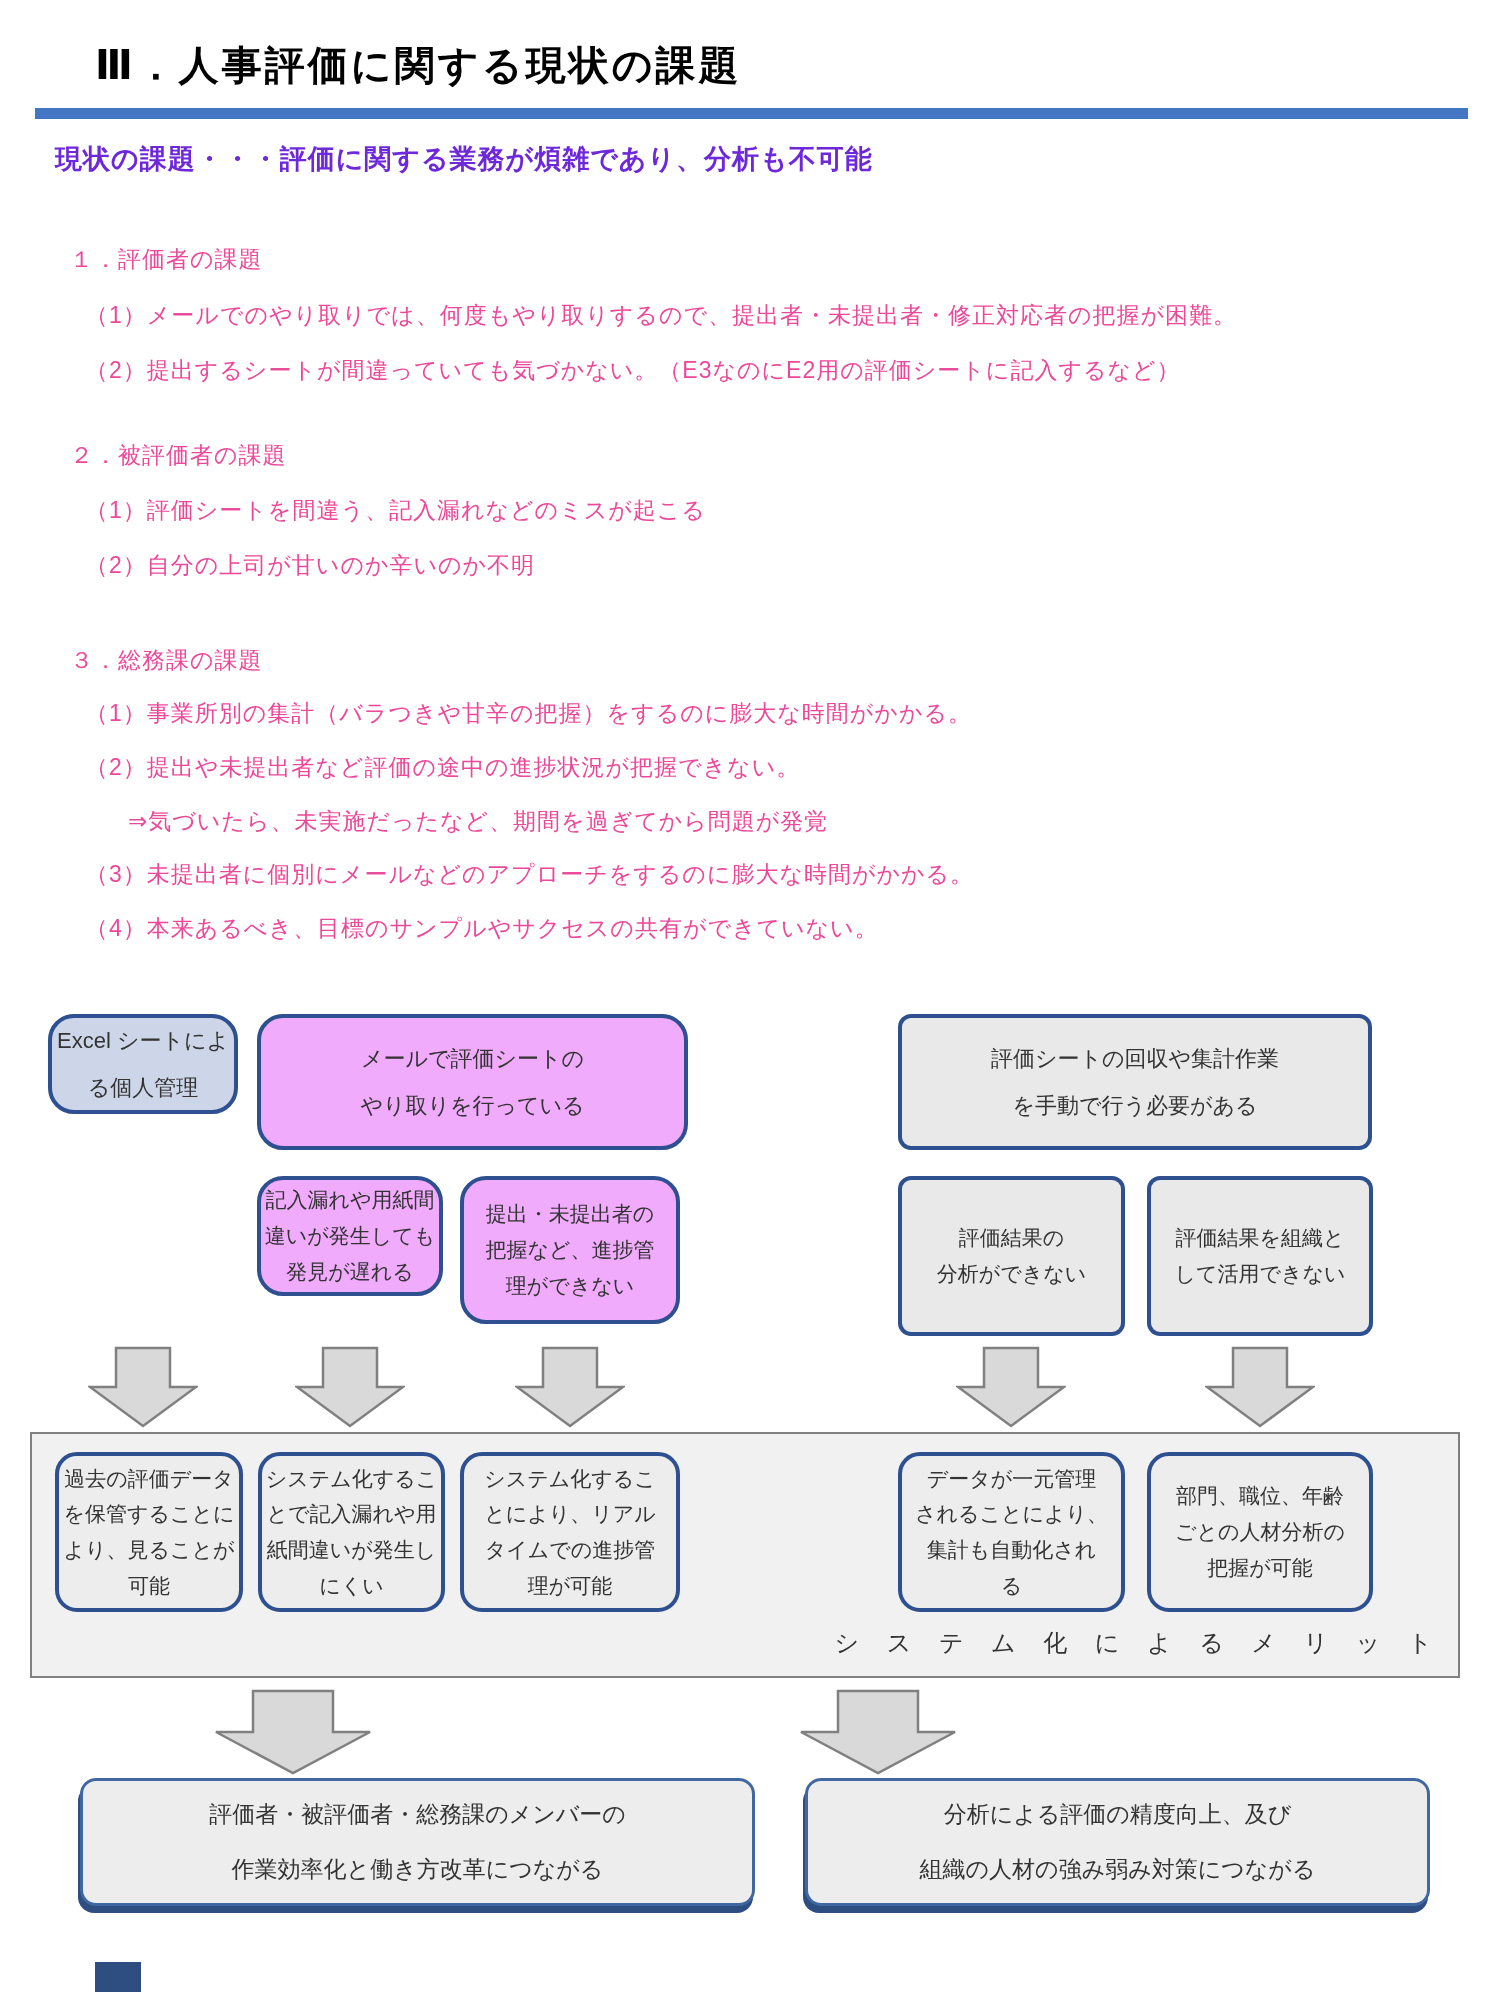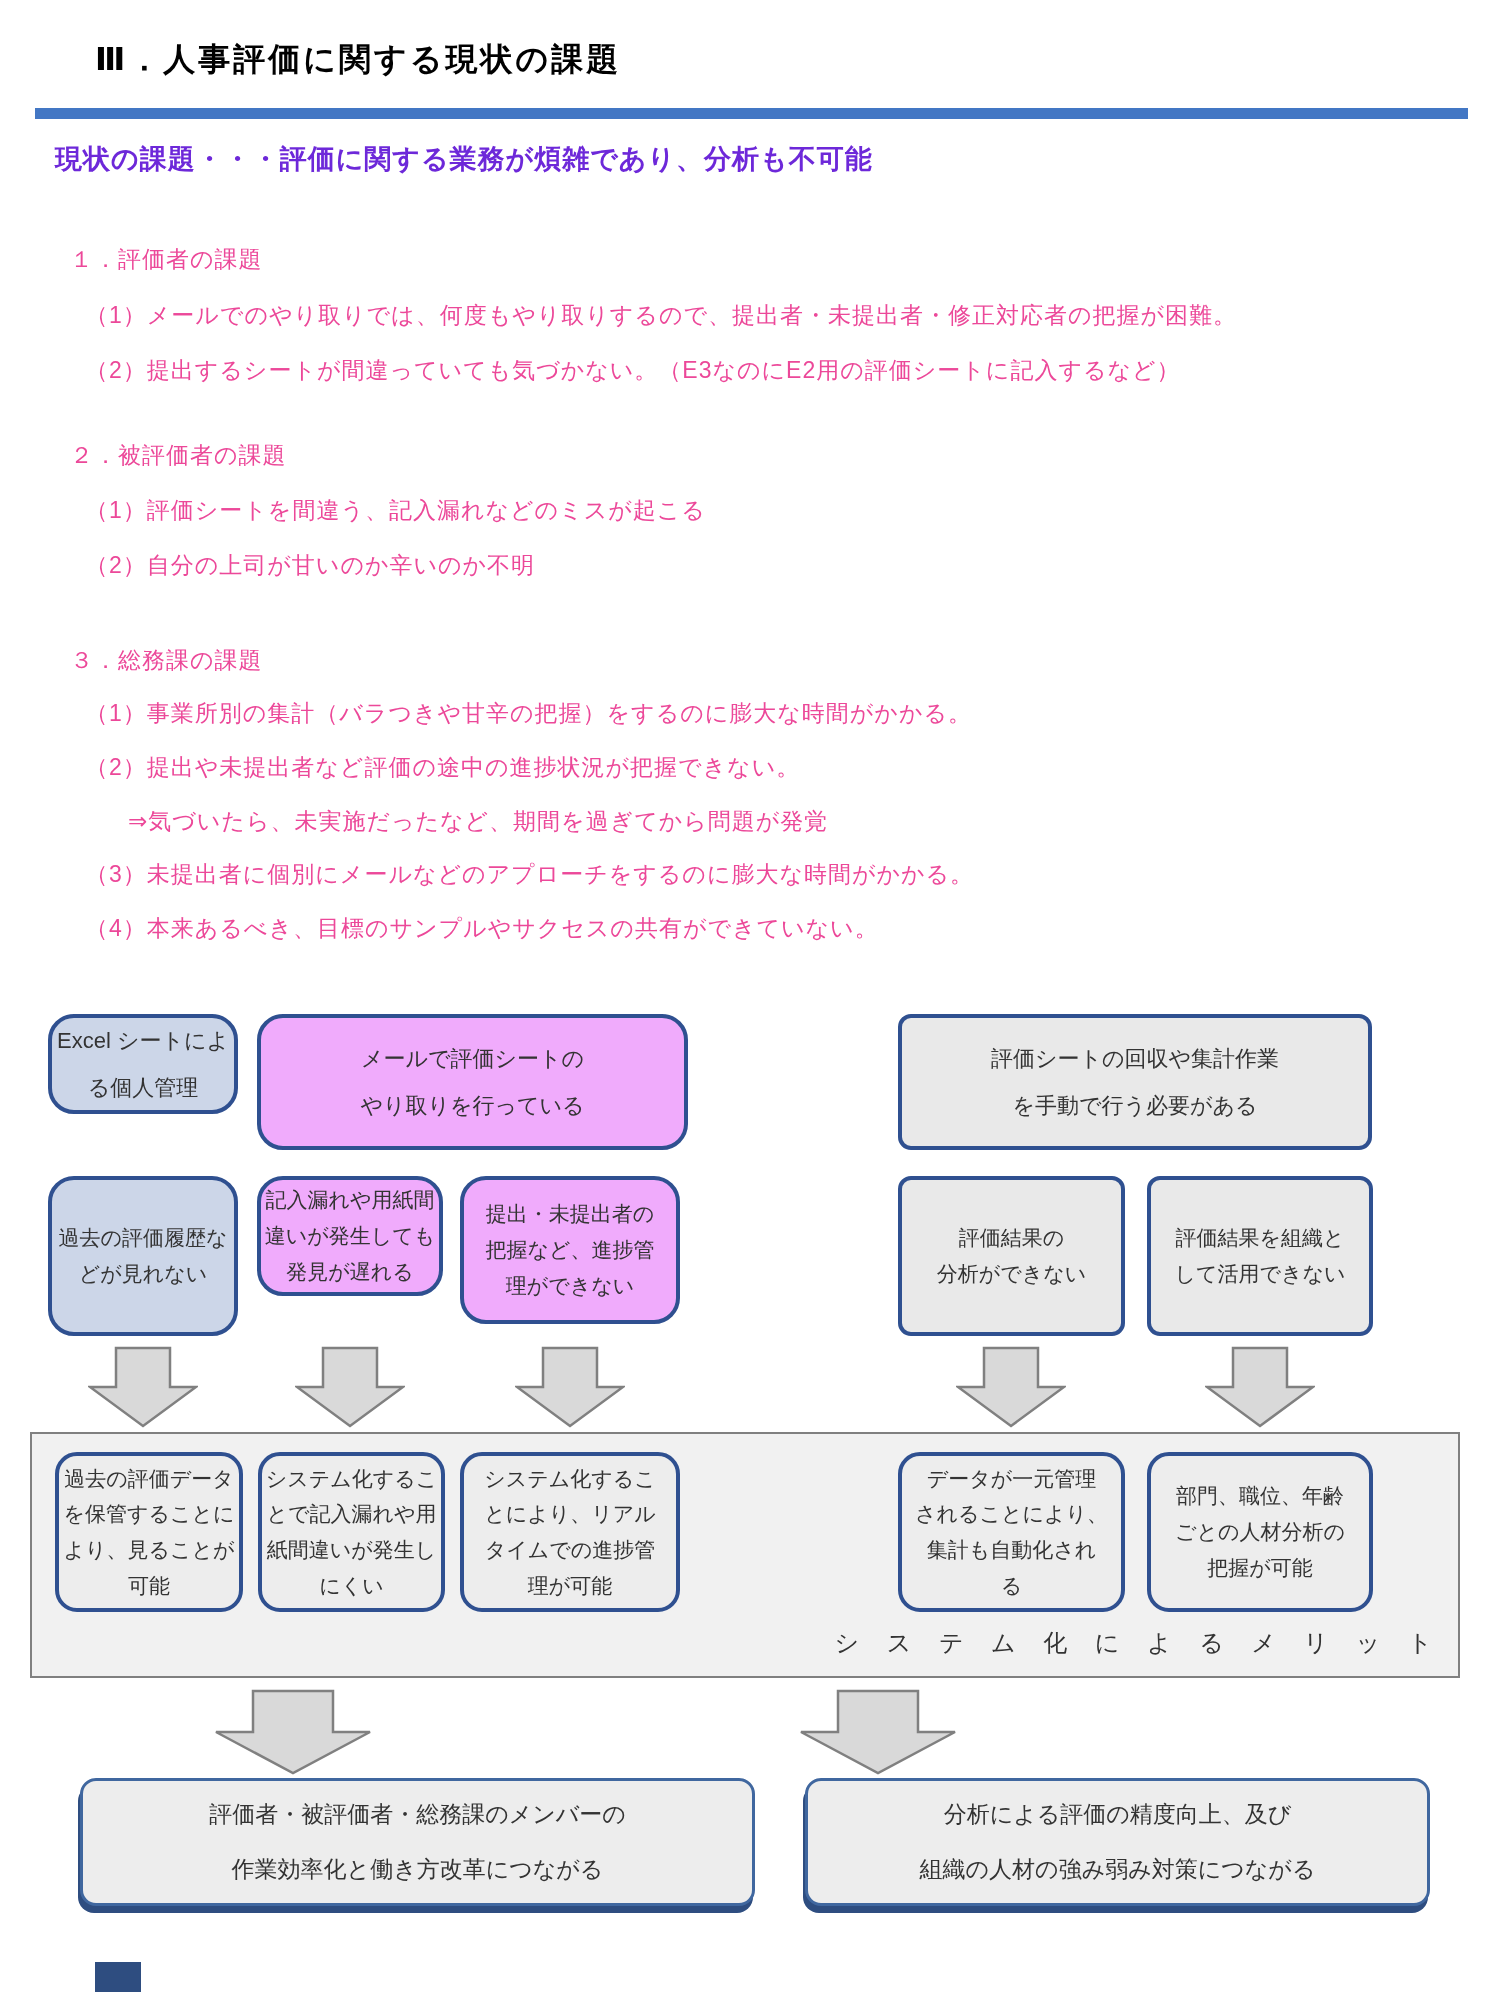--- a/index.html
+++ b/index.html
@@ -3,21 +3,21 @@
 <meta charset="utf-8">
 <style>
   html,body{margin:0;padding:0;background:#ffffff;}
   .page{
     position:relative;width:1500px;height:2000px;background:#ffffff;
     font-family:"Liberation Sans","DejaVu Sans",sans-serif;color:#111;
     overflow:hidden;
   }
   .title{
     position:absolute;left:95px;top:38px;margin:0;
-    font-size:32px;font-weight:bold;letter-spacing:3px;color:#000;
+    font-size:40px;font-weight:bold;letter-spacing:3px;color:#000;
   }
   .rule{position:absolute;left:35px;top:108px;width:1433px;height:11px;background:#4377c4;}
   .subtitle{
     position:absolute;left:55px;top:141px;margin:0;
     font-size:27px;font-weight:bold;color:#6d28d9;letter-spacing:1px;
   }
   .line{position:absolute;font-size:23px;color:#ec4899;white-space:nowrap;letter-spacing:1px;}
   .sec{left:70px;}
   .item{left:85px;}
   .note{left:128px;}
@@ -81,24 +81,20 @@
     </div>
   <div class="dbox fill-yellow toprow" style="left:257px;top:1014px;width:431px;height:136px">
       <span>メールで評価シートの
 やり取りを行っている</span>
     </div>
   <div class="dbox fill-gray toprow" style="left:898px;top:1014px;width:474px;height:136px">
       <span>評価シートの回収や集計作業
 を手動で行う必要がある</span>
     </div>
 
-  <div class="dbox fill-blue midrow" style="left:48px;top:1176px;width:190px;height:160px">
-      <span>過去の評価履歴な
-どが見れない</span>
-    </div>
   <div class="dbox fill-yellow midrow" style="left:257px;top:1176px;width:186px;height:120px">
       <span>記入漏れや用紙間
 違いが発生しても
 発見が遅れる</span>
     </div>
   <div class="dbox fill-yellow midrow" style="left:460px;top:1176px;width:220px;height:148px">
       <span>提出・未提出者の
 把握など、進捗管
 理ができない</span>
     </div>

